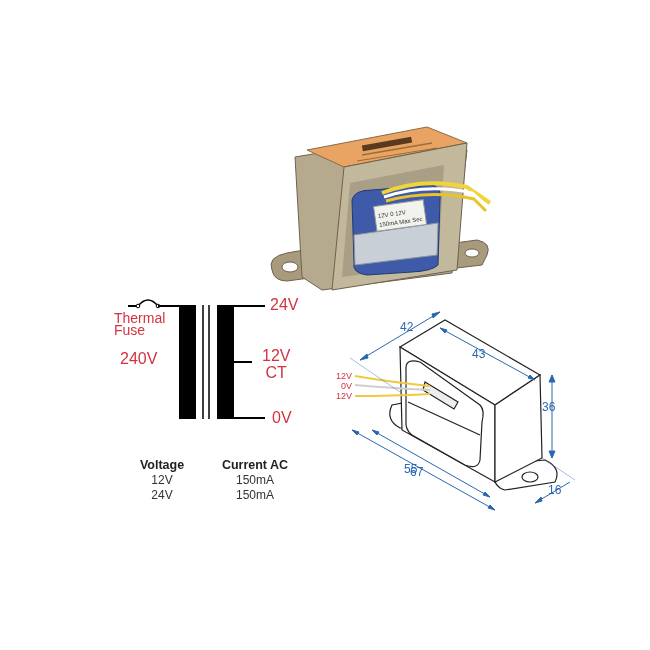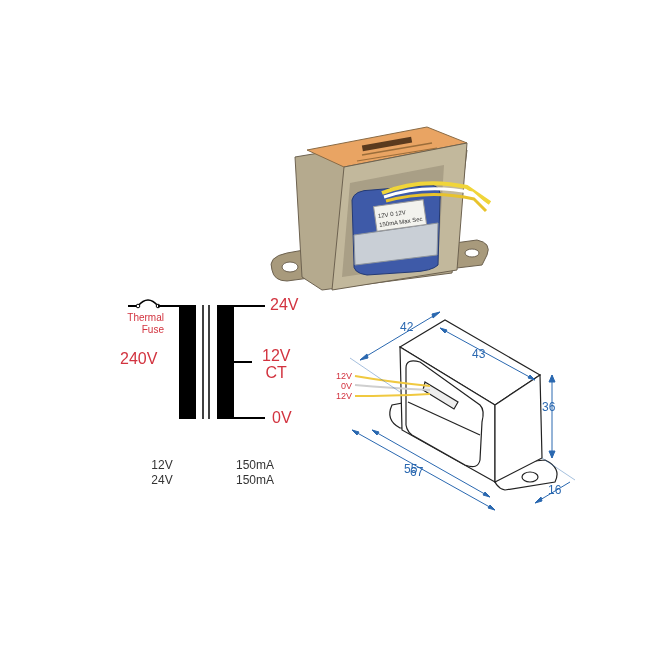--- a/index.html
+++ b/index.html
@@ -1,19 +1,19 @@
 <!DOCTYPE html>
 <html><head>
 <meta charset="utf-8">
 <style>
   html, body { margin:0; padding:0; background:#ffffff; }
   body { width:650px; height:650px; position:relative; overflow:hidden; font-family:"Liberation Sans", sans-serif; }
   .abs { position:absolute; }
   .schem-label { font-size:16px; color:#d2333f; }
-  .fuse-label { font-size:10px; color:#d2333f; line-height:12px; text-align:right; }
+  .fuse-label { font-size:14px; color:#d2333f; line-height:12px; text-align:left; }
   .model-line { font-size:12.5px; color:#1f8a5a; white-space:nowrap; }
   .model-line b { font-weight:bold; }
   .spec-title { font-size:13px; font-weight:bold; color:#222; white-space:nowrap; }
   .spec-head { font-size:12.5px; font-weight:bold; color:#222; }
   .spec-cell { font-size:12px; color:#333; }
   .dim { font-size:12px; color:#2a68b0; }
   .wire-lbl { font-size:9px; color:#d2333f; line-height:10px; text-align:right; }
 </style>
 </head>
 <body>
@@ -78,20 +78,24 @@
   <div class="abs schem-label" style="left:170px;top:6px;">24V</div>
   <div class="abs schem-label" style="left:162px;top:57px;line-height:17px;text-align:center;">
     <div>12V</div>
     <div>CT</div>
   </div>
   <div class="abs schem-label" style="left:172px;top:119px;">0V</div>
 </div>
 
 <div class="abs" style="left:124px;top:457px;width:190px;">
   <div style="display:flex;margin-top:1px;">
+    <div class="spec-head" style="width:76px;text-align:center;">Voltage</div>
+    <div class="spec-head" style="width:110px;text-align:center;">Current AC</div>
+  </div>
+  <div style="display:flex;margin-top:1px;">
     <div class="spec-cell" style="width:76px;text-align:center;">12V</div>
     <div class="spec-cell" style="width:110px;text-align:center;">150mA</div>
   </div>
   <div style="display:flex;margin-top:1px;">
     <div class="spec-cell" style="width:76px;text-align:center;">24V</div>
     <div class="spec-cell" style="width:110px;text-align:center;">150mA</div>
   </div>
 </div>
 
 <div class="abs" style="left:330px;top:310px;width:250px;height:220px;">

